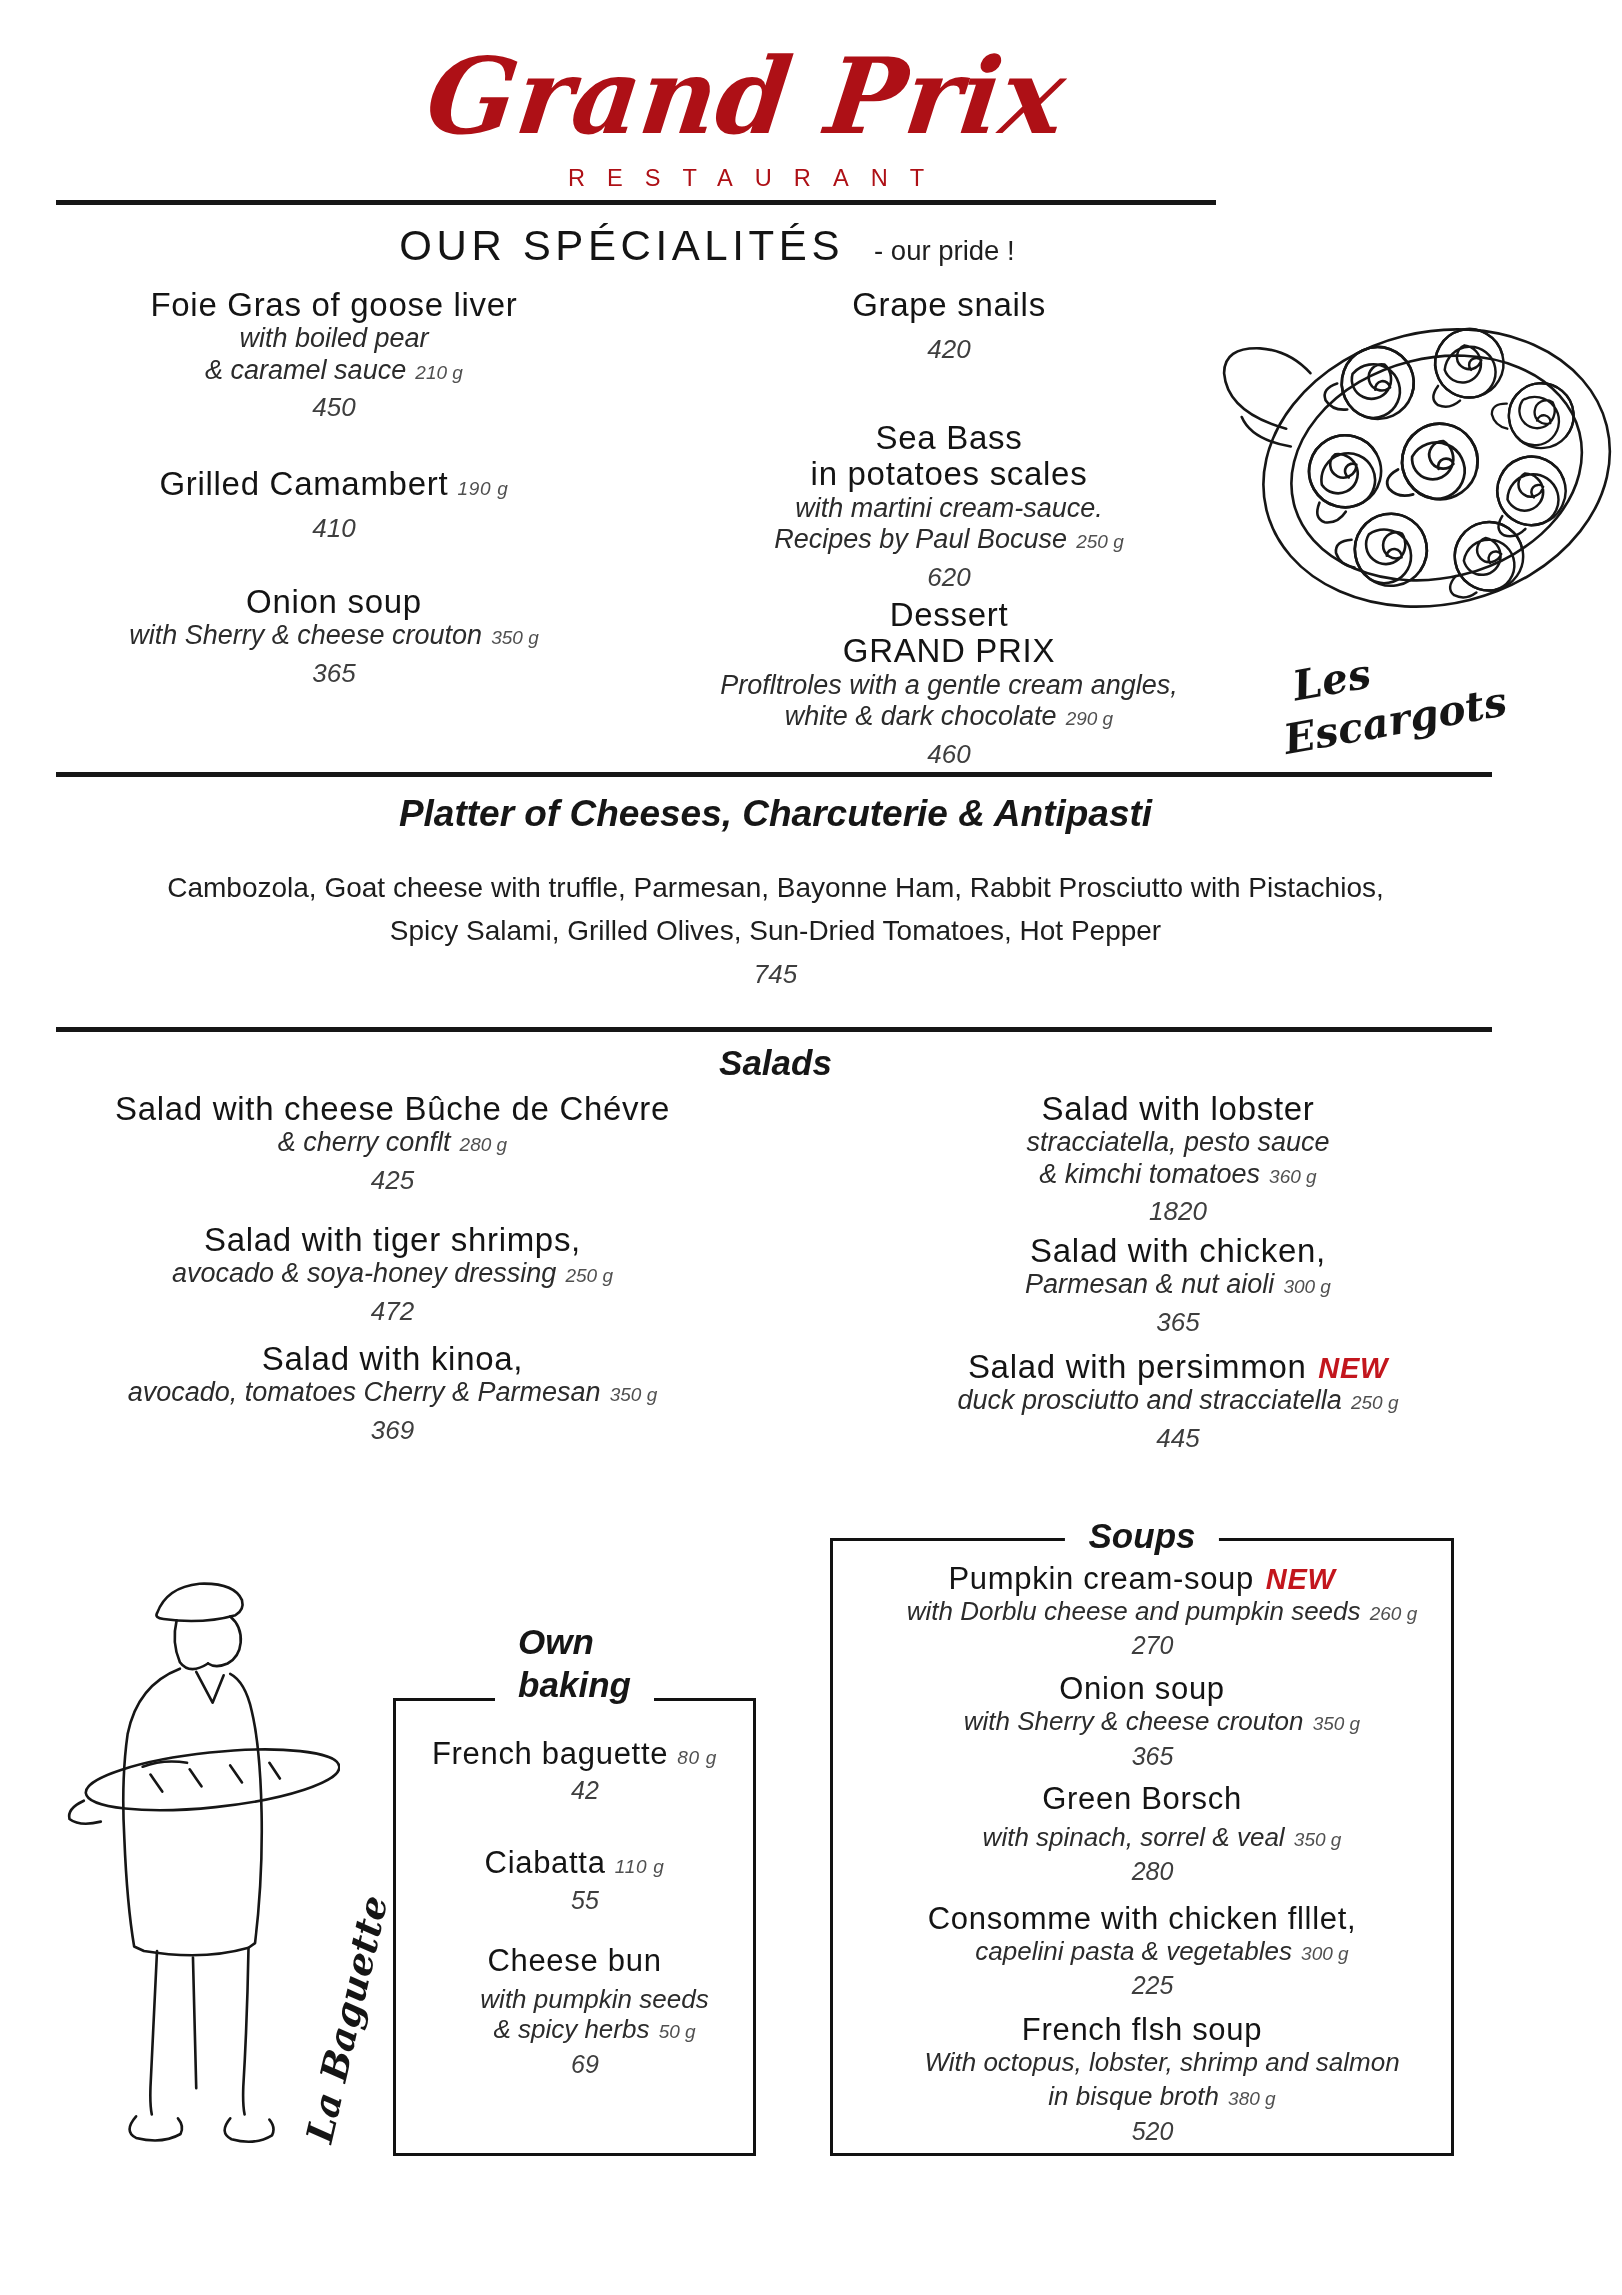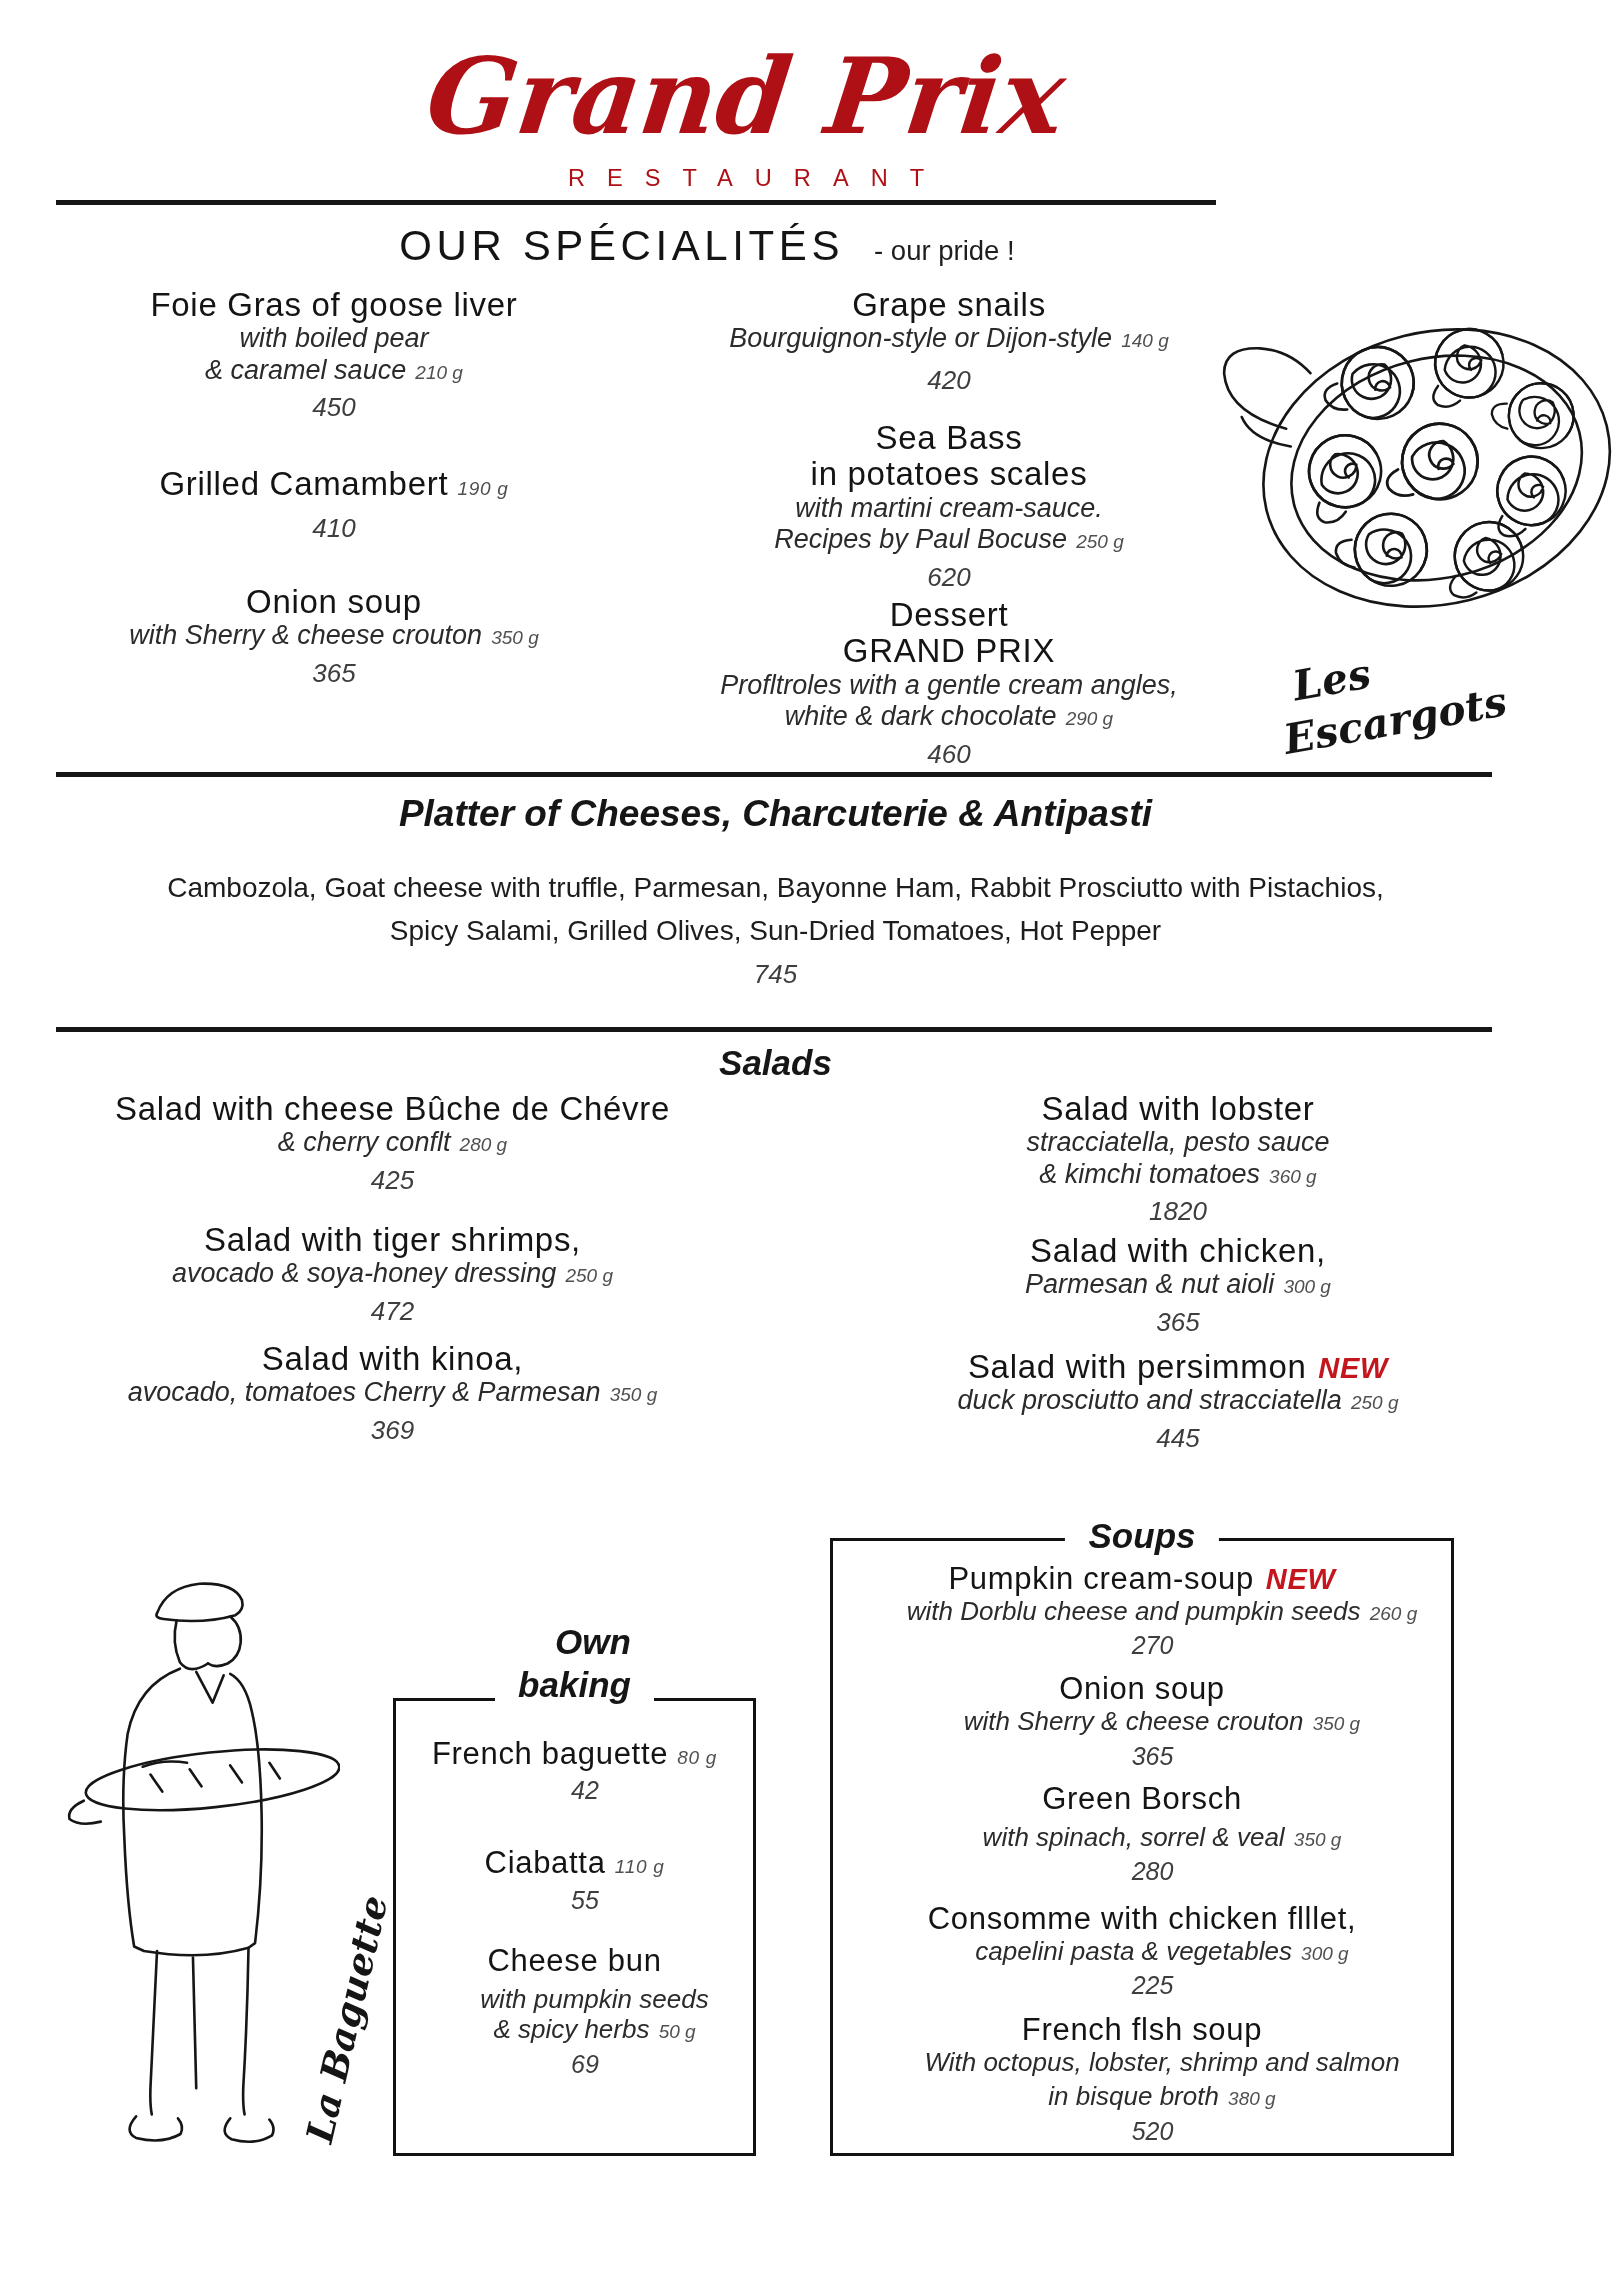--- a/index.html
+++ b/index.html
@@ -42,21 +42,21 @@
     font-weight:bold;font-style:italic;color:#161616;
   }
   .platter-title{font-size:37px;}
   .platter-desc{font-size:28px;color:#1d1d1d;line-height:1.55;}
   .script-heading{font-size:35px;}
   
   .panel{position:absolute;border:3.9px solid #121212;background:#fff;}
   .panel-title{
     position:absolute;left:50%;transform:translateX(-50%);
     background:#ffffff;font-weight:bold;font-style:italic;font-size:35px;
-    color:#161616;white-space:nowrap;padding:0 23.6px;text-align:right;line-height:1.22;
+    color:#161616;white-space:nowrap;padding:0 23.6px;text-align:left;line-height:1.22;
   }
   .soup-item,.bake-item{text-align:center;}
   .soup-item .t,.bake-item .t{font-size:31px;}
   .soup-item .d,.bake-item .d{font-size:26px;padding-left:40px;}
   .soup-item .price,.bake-item .price{margin-top:5.2px;font-size:25px;padding-left:21px;}
   
   .caption{
     position:absolute;font-family:"DejaVu Serif",serif;font-style:italic;font-weight:bold;
     color:#151515;text-align:center;line-height:1.25;white-space:nowrap;
   }
@@ -93,21 +93,20 @@
   </div>
 
   <div class="item" style="left:59px;top:584px;width:550px">
     <div class="t"><span>Onion soup</span></div>
     <div class="d"><span>with Sherry &amp; cheese crouton</span><span class="wt">350 g</span></div>
     <div class="price">365</div>
   </div>
 
   <div class="item" style="left:674px;top:287px;width:550px">
     <div class="t"><span>Grape snails</span></div>
-    <div class="d"><span>Bourguignon-style or Dijon-style</span><span class="wt">140 g</span></div>
     <div class="price mt">420</div>
   </div>
 
   <div class="item" style="left:674px;top:420px;width:550px">
     <div class="t"><span>Sea Bass</span><span class="cap2">in potatoes scales</span></div>
     <div class="d">with martini cream-sauce.</div>
     <div class="d"><span>Recipes by Paul Bocuse</span><span class="wt">250 g</span></div>
     <div class="price">620</div>
   </div>
 

